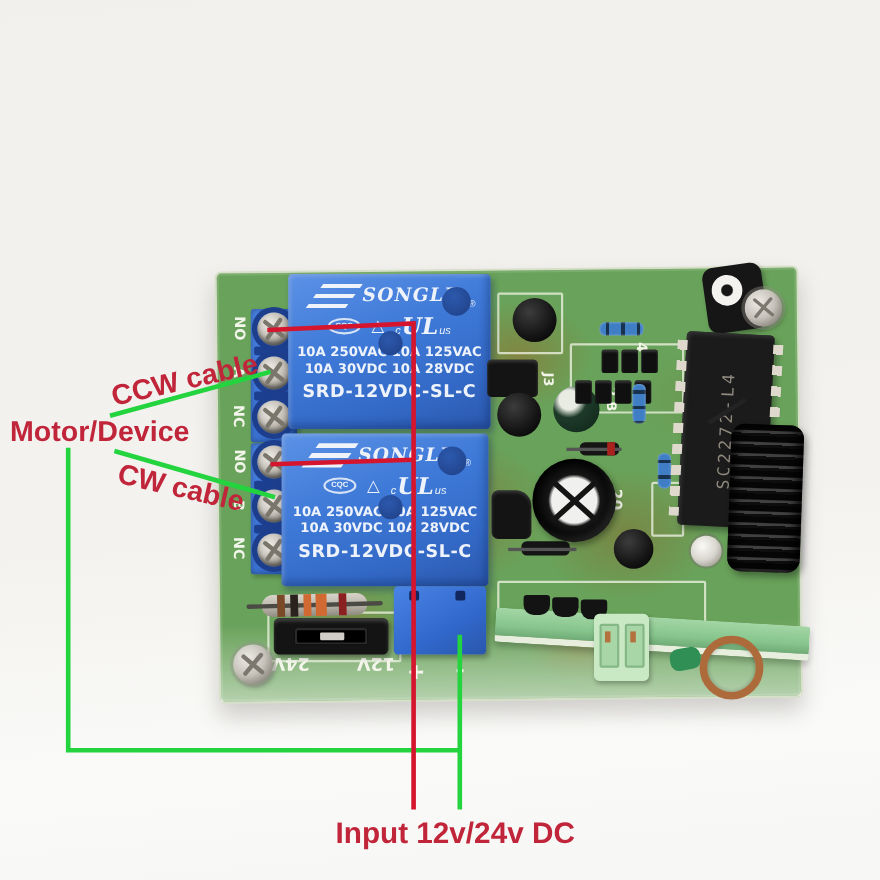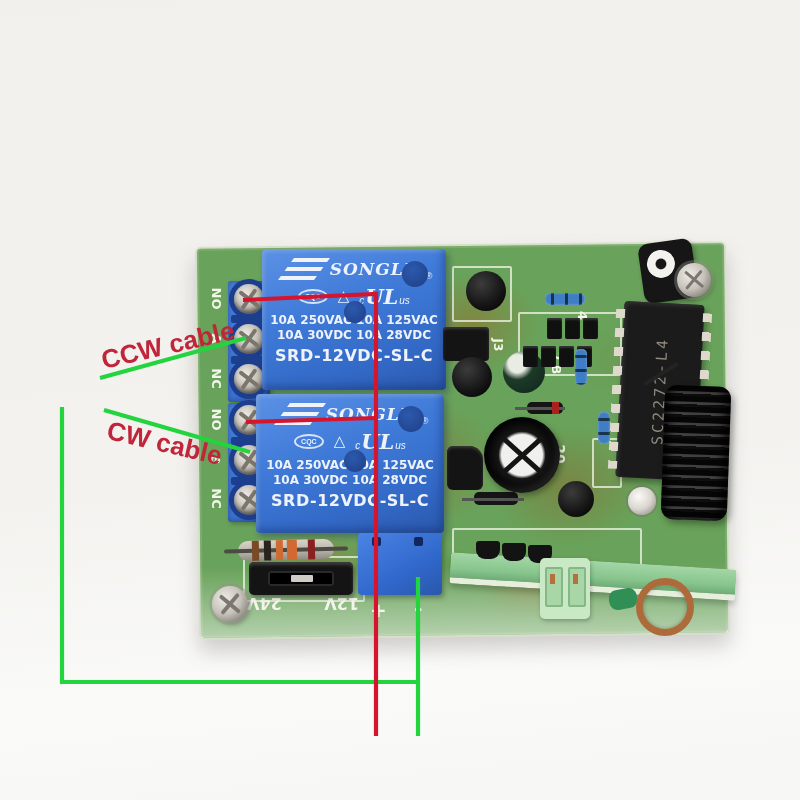--- a/index.html
+++ b/index.html
@@ -299,15 +299,17 @@
   <svg class="lines" width="800" height="800">
       <polyline points="100,378 246,338" fill="none" stroke="#23d43e" stroke-width="4.2"></polyline>
       <polyline points="104,410 250,452" fill="none" stroke="#23d43e" stroke-width="4.2"></polyline>
       <polyline points="62,407 62,682 419,682" fill="none" stroke="#23d43e" stroke-width="4.2"></polyline>
       <polyline points="418,577 418,736" fill="none" stroke="#23d43e" stroke-width="4.2"></polyline>
       <polyline points="243,300 376,294 376,736" fill="none" stroke="#d5142e" stroke-width="4.2"></polyline>
       <polyline points="246,422 376,418" fill="none" stroke="#d5142e" stroke-width="4.2"></polyline>
     </svg>
 
   <div class="anno" style="left:100px;top:330px;font-size:26px;transform:rotate(-13deg);">CCW cable</div>
+  <div class="anno" style="left:9px;top:377px;font-size:26px;">Motor/Device</div>
   <div class="anno" style="left:106px;top:428px;font-size:26px;transform:rotate(13deg);">CW cable</div>
+  <div class="anno" style="left:305px;top:742px;font-size:27px;">Input 12v/24v DC</div>
 
 </div>
 
 </body></html>

